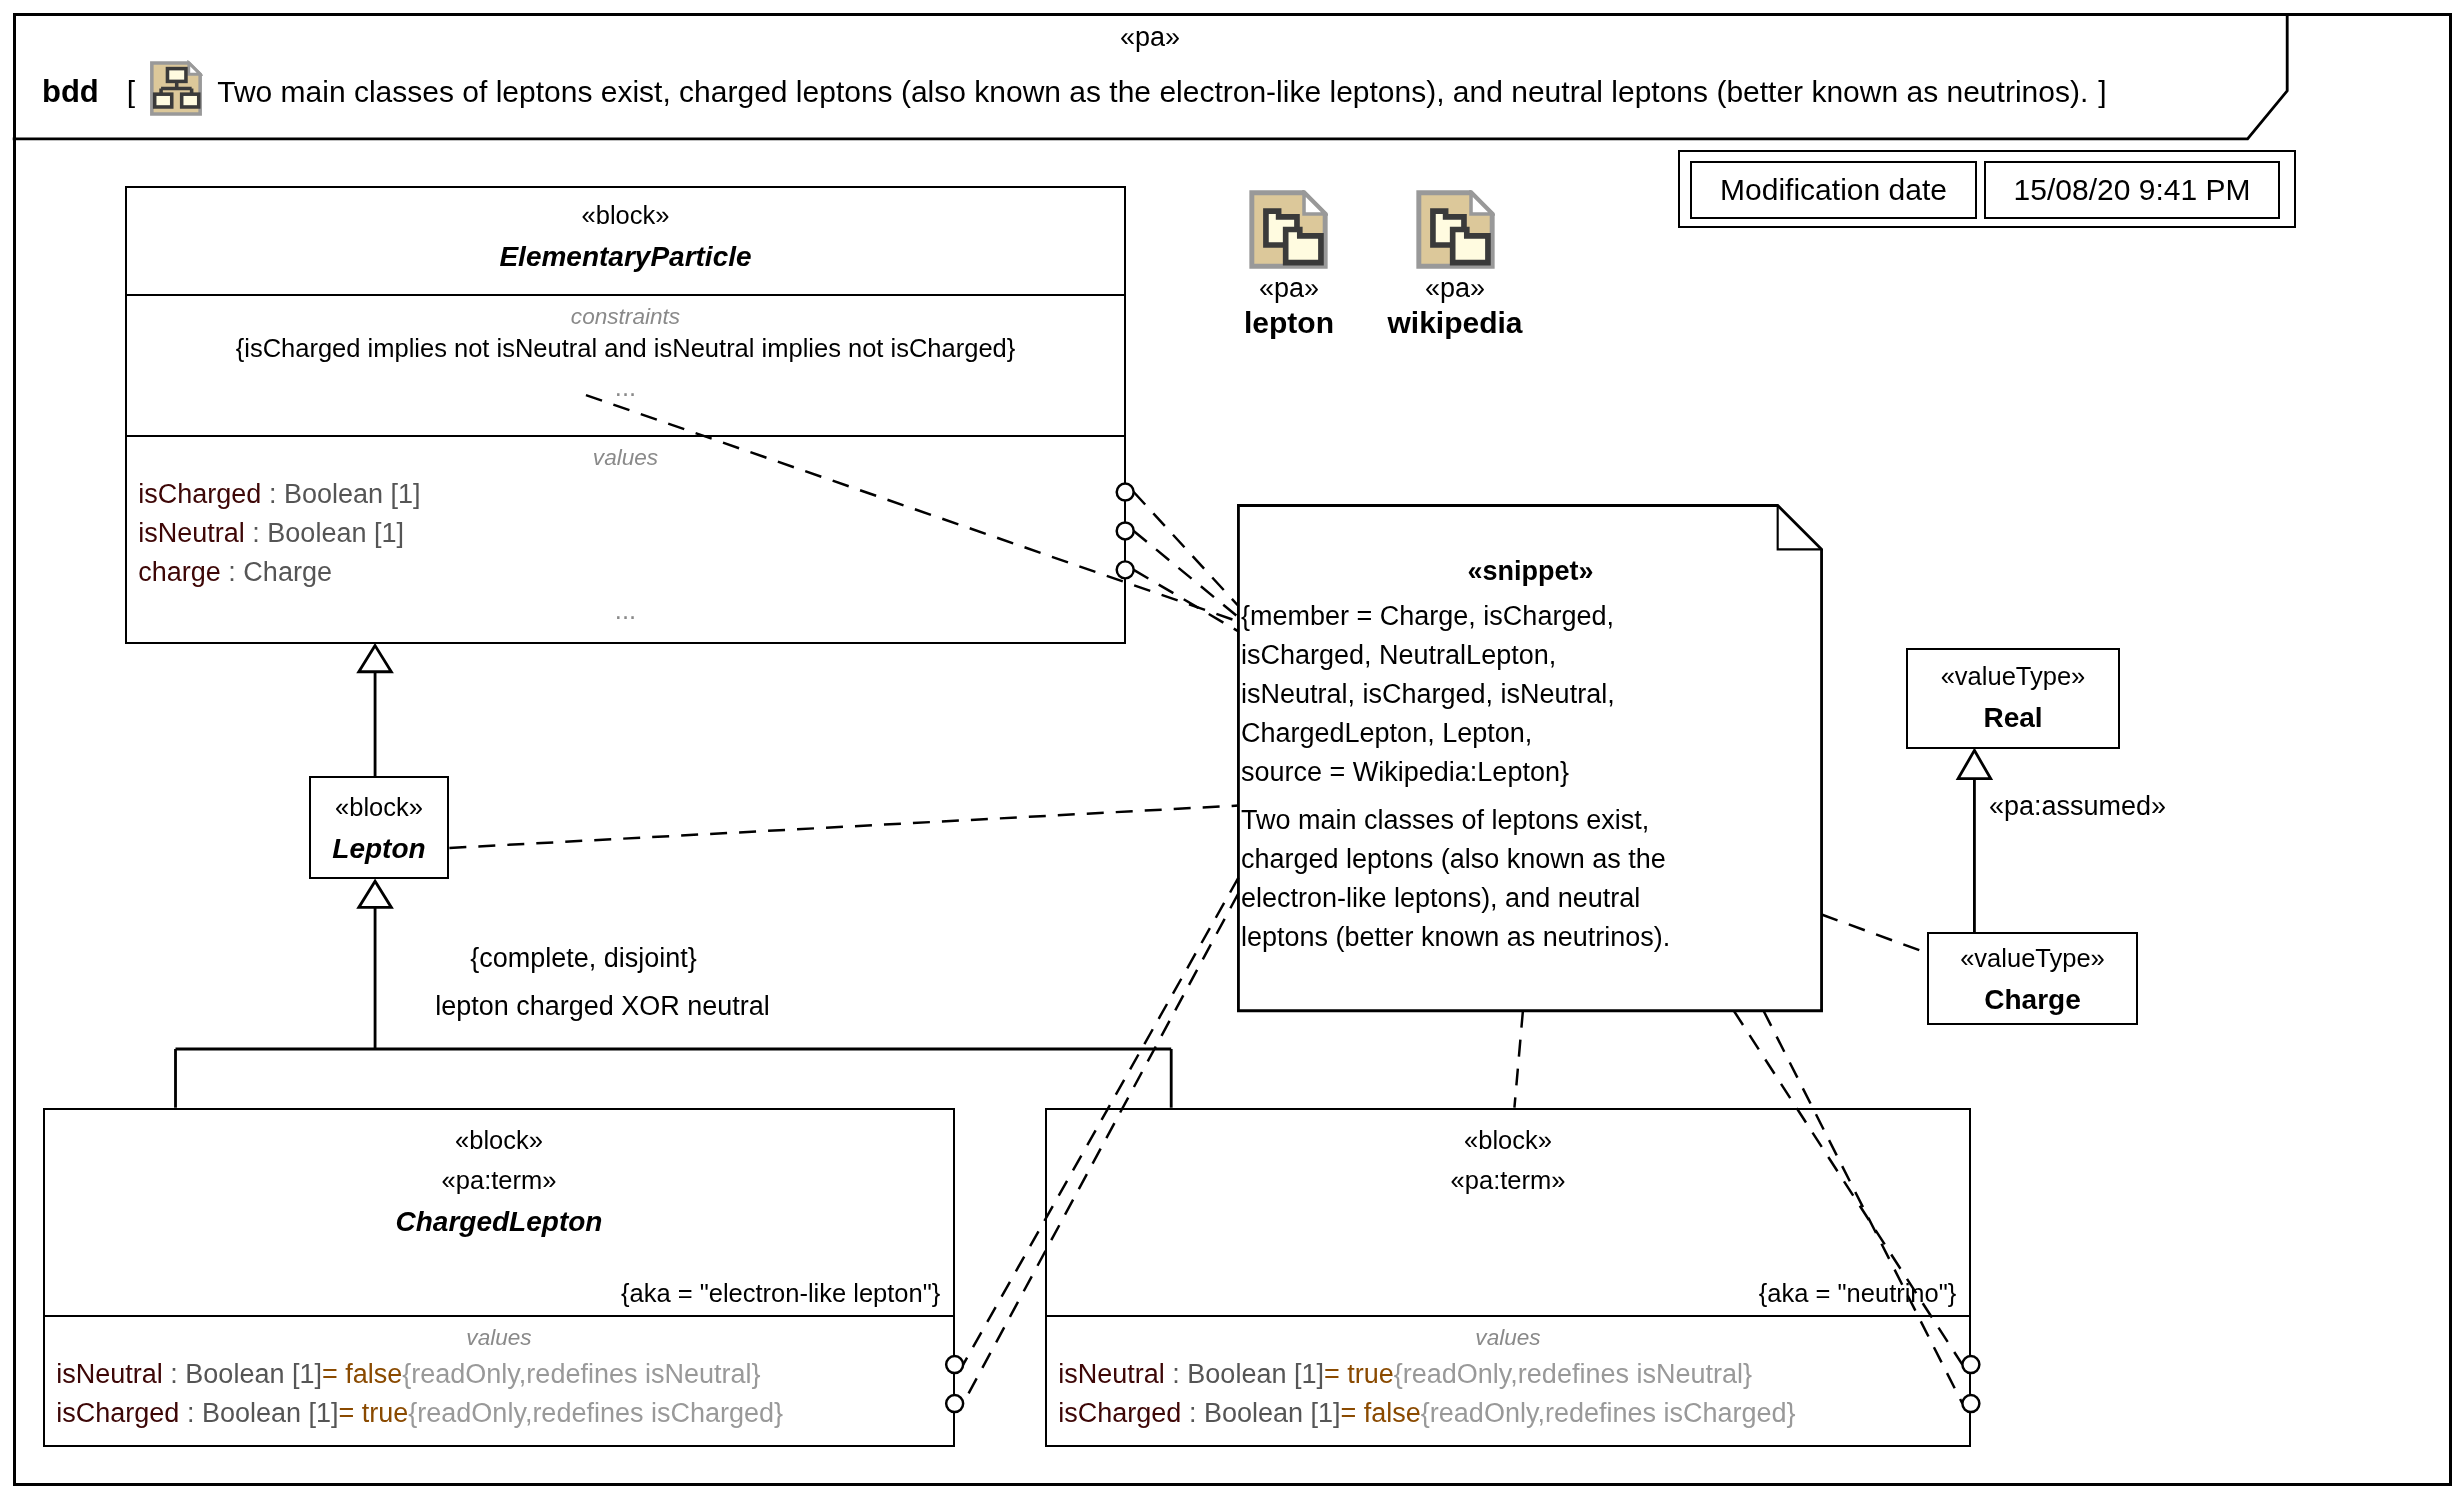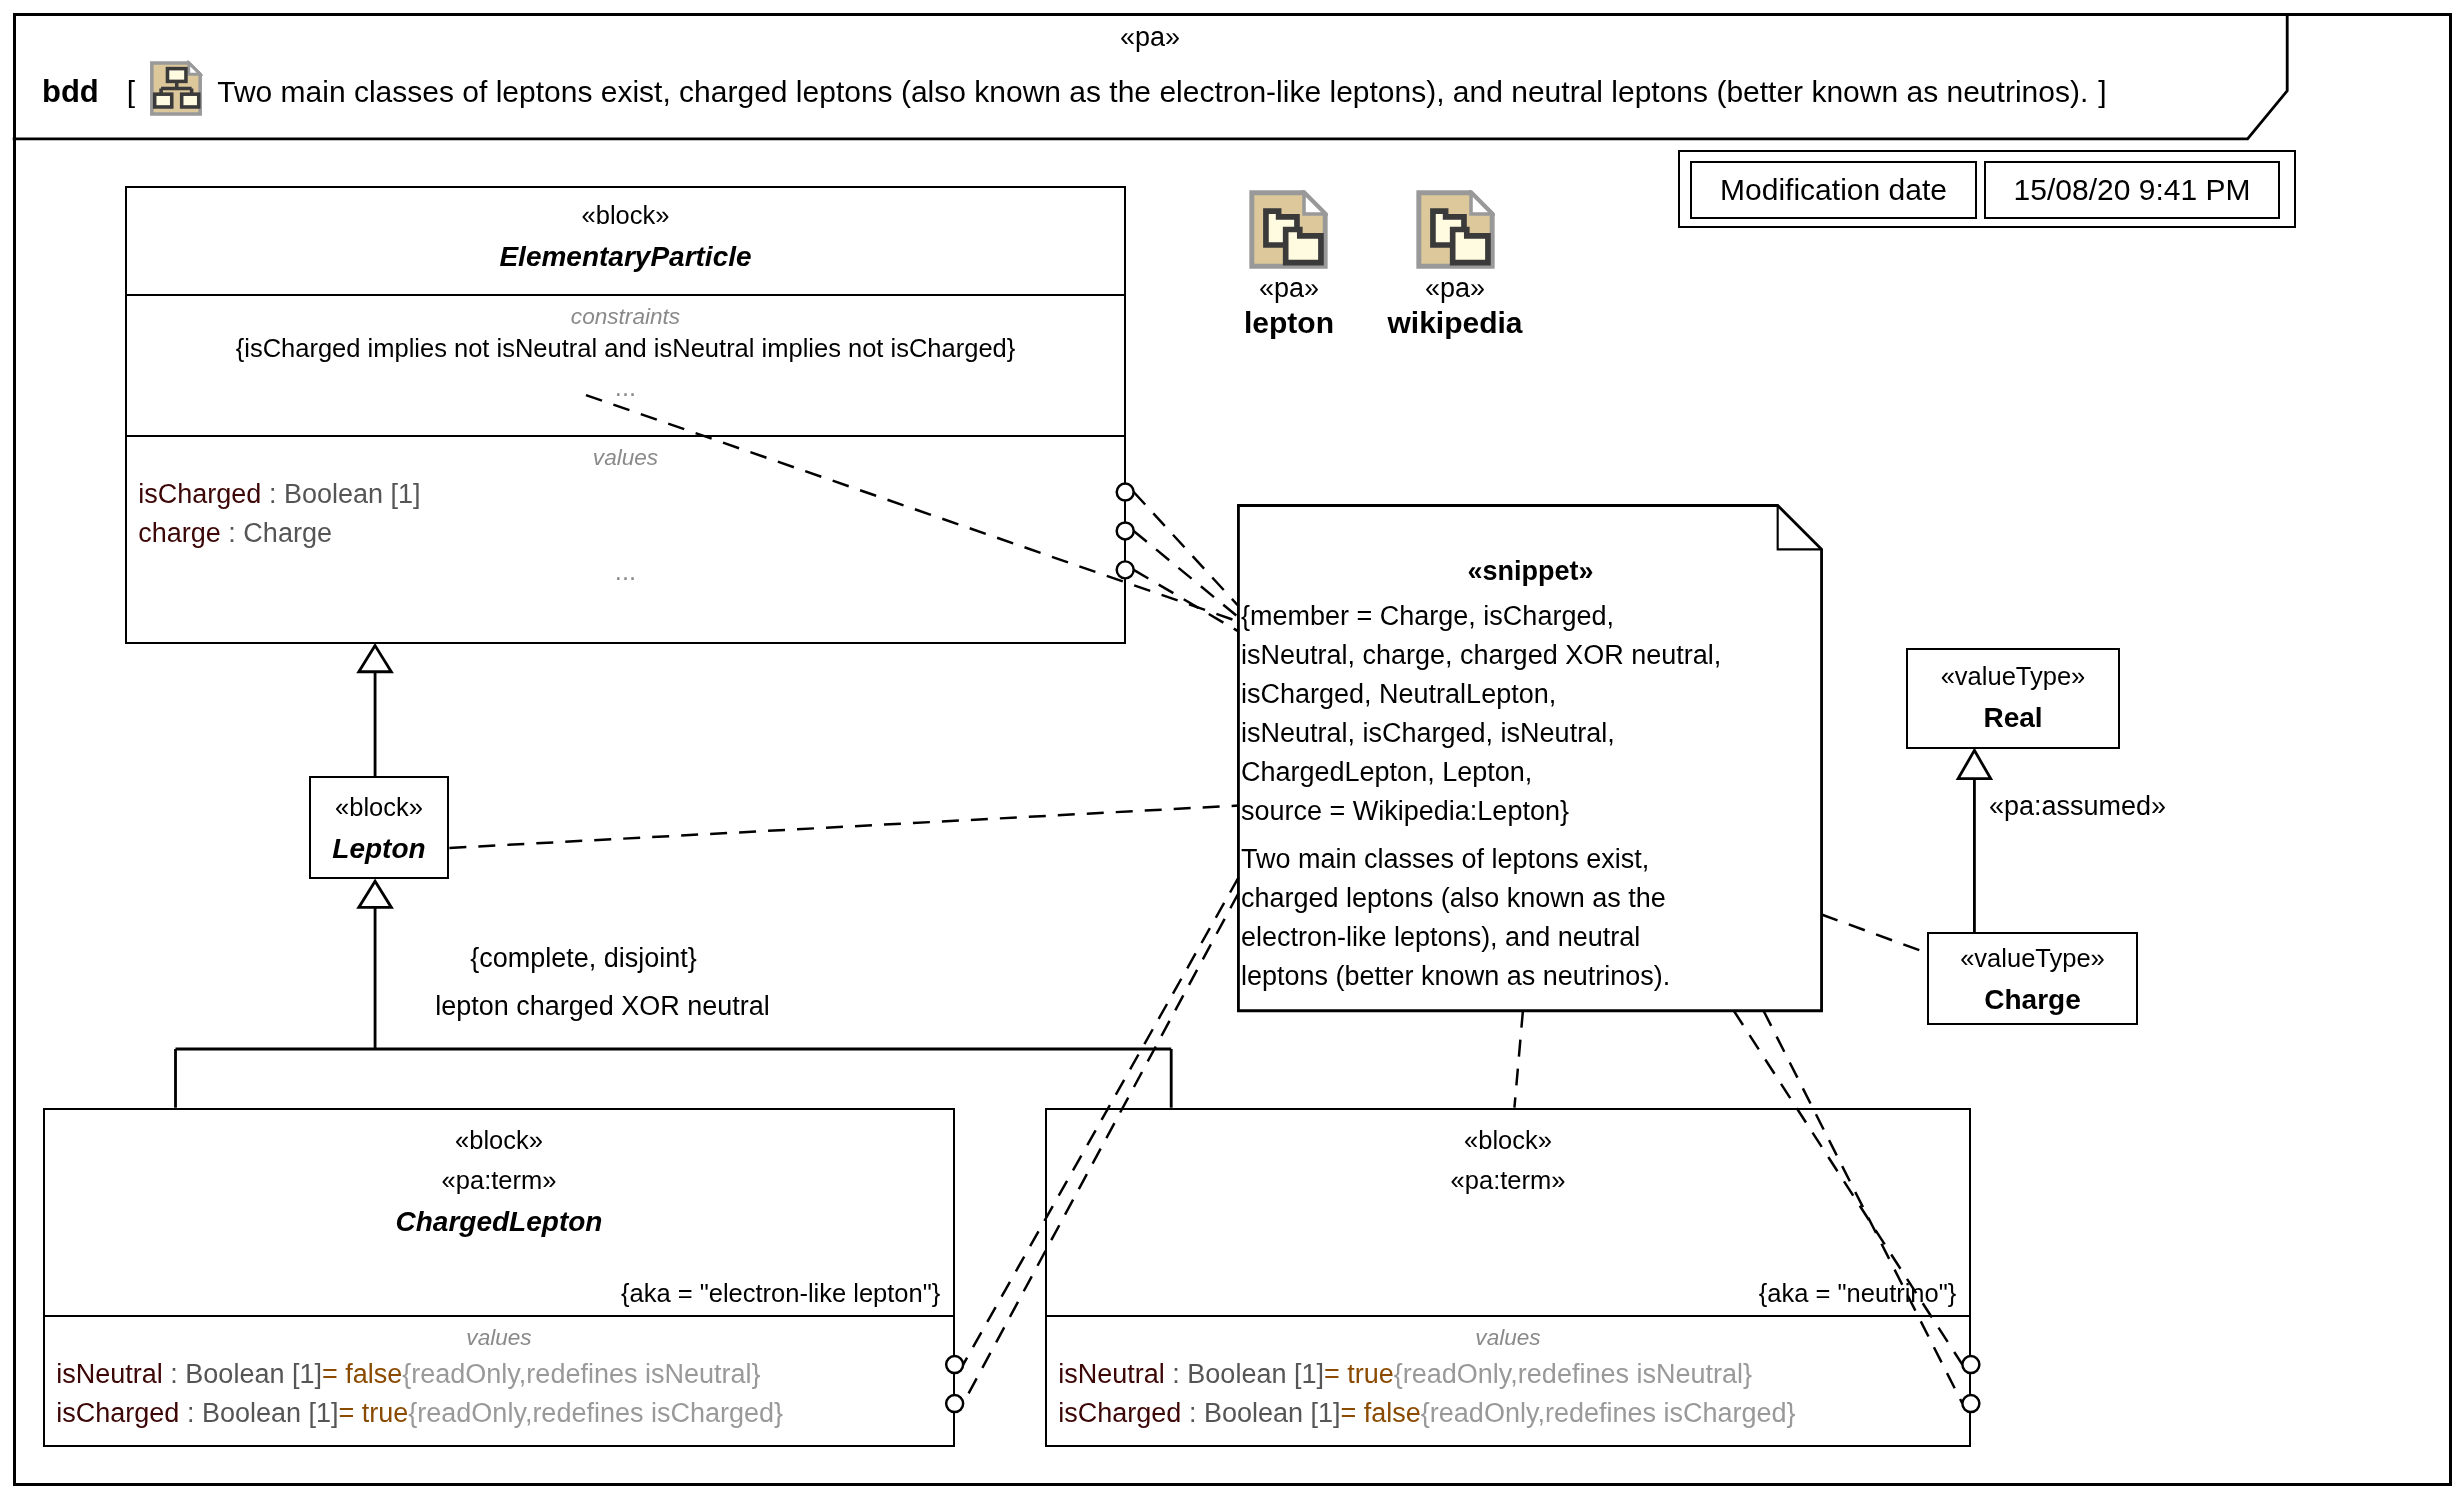--- a/index.html
+++ b/index.html
@@ -121,20 +121,21 @@
     <div class="bname">ElementaryParticle</div>
   </div>
   <div class="comp constraints">
     <div class="comp-label">constraints</div>
     <div class="ctext">{isCharged implies not isNeutral and isNeutral implies not isCharged}</div>
     <div class="ellipsis" style="margin-top:10px;">...</div>
   </div>
   <div class="comp">
     <div class="comp-label">values</div>
     <div class="vrow"><span class="pname">isCharged</span><span class="ptype"> : Boolean [1]</span></div>
+    <div class="vrow"><span class="pname">isNeutral</span><span class="ptype"> : Boolean [1]</span></div>
     <div class="vrow"><span class="pname">charge</span><span class="ptype"> : Charge</span></div>
     <div class="ellipsis" style="margin-top:4.2px;">...</div>
   </div>
 </div>
 
 <div class="abs z1 block" id="blk-lepton">
   <div class="stereo" style="line-height:41px;">«block»</div>
   <div class="bname" style="line-height:41px;">Lepton</div>
 </div>
 
@@ -175,21 +176,20 @@
 <div class="abs z1 block vt" id="vt-charge">
   <div class="stereo">«valueType»</div>
   <div class="bname" style="font-style:normal;">Charge</div>
 </div>
 <div class="abs z1" id="lbl-assumed">«pa:assumed»</div>
 
 <div class="abs" id="snippet-text">
   <div id="snippet-stereo">«snippet»</div>
   <div id="snippet-member">
     <div class="snip-line">{member = Charge, isCharged,</div>
-    <div class="snip-line">isNeutral, charge, charged XOR neutral,</div>
     <div class="snip-line">isCharged, NeutralLepton,</div>
     <div class="snip-line">isNeutral, isCharged, isNeutral,</div>
     <div class="snip-line">ChargedLepton, Lepton,</div>
     <div class="snip-line">source = Wikipedia:Lepton}</div>
   </div>
   <div id="snippet-body">
     <div class="snip-line">Two main classes of leptons exist,</div>
     <div class="snip-line">charged leptons (also known as the</div>
     <div class="snip-line">electron-like leptons), and neutral</div>
     <div class="snip-line">leptons (better known as neutrinos).</div>

